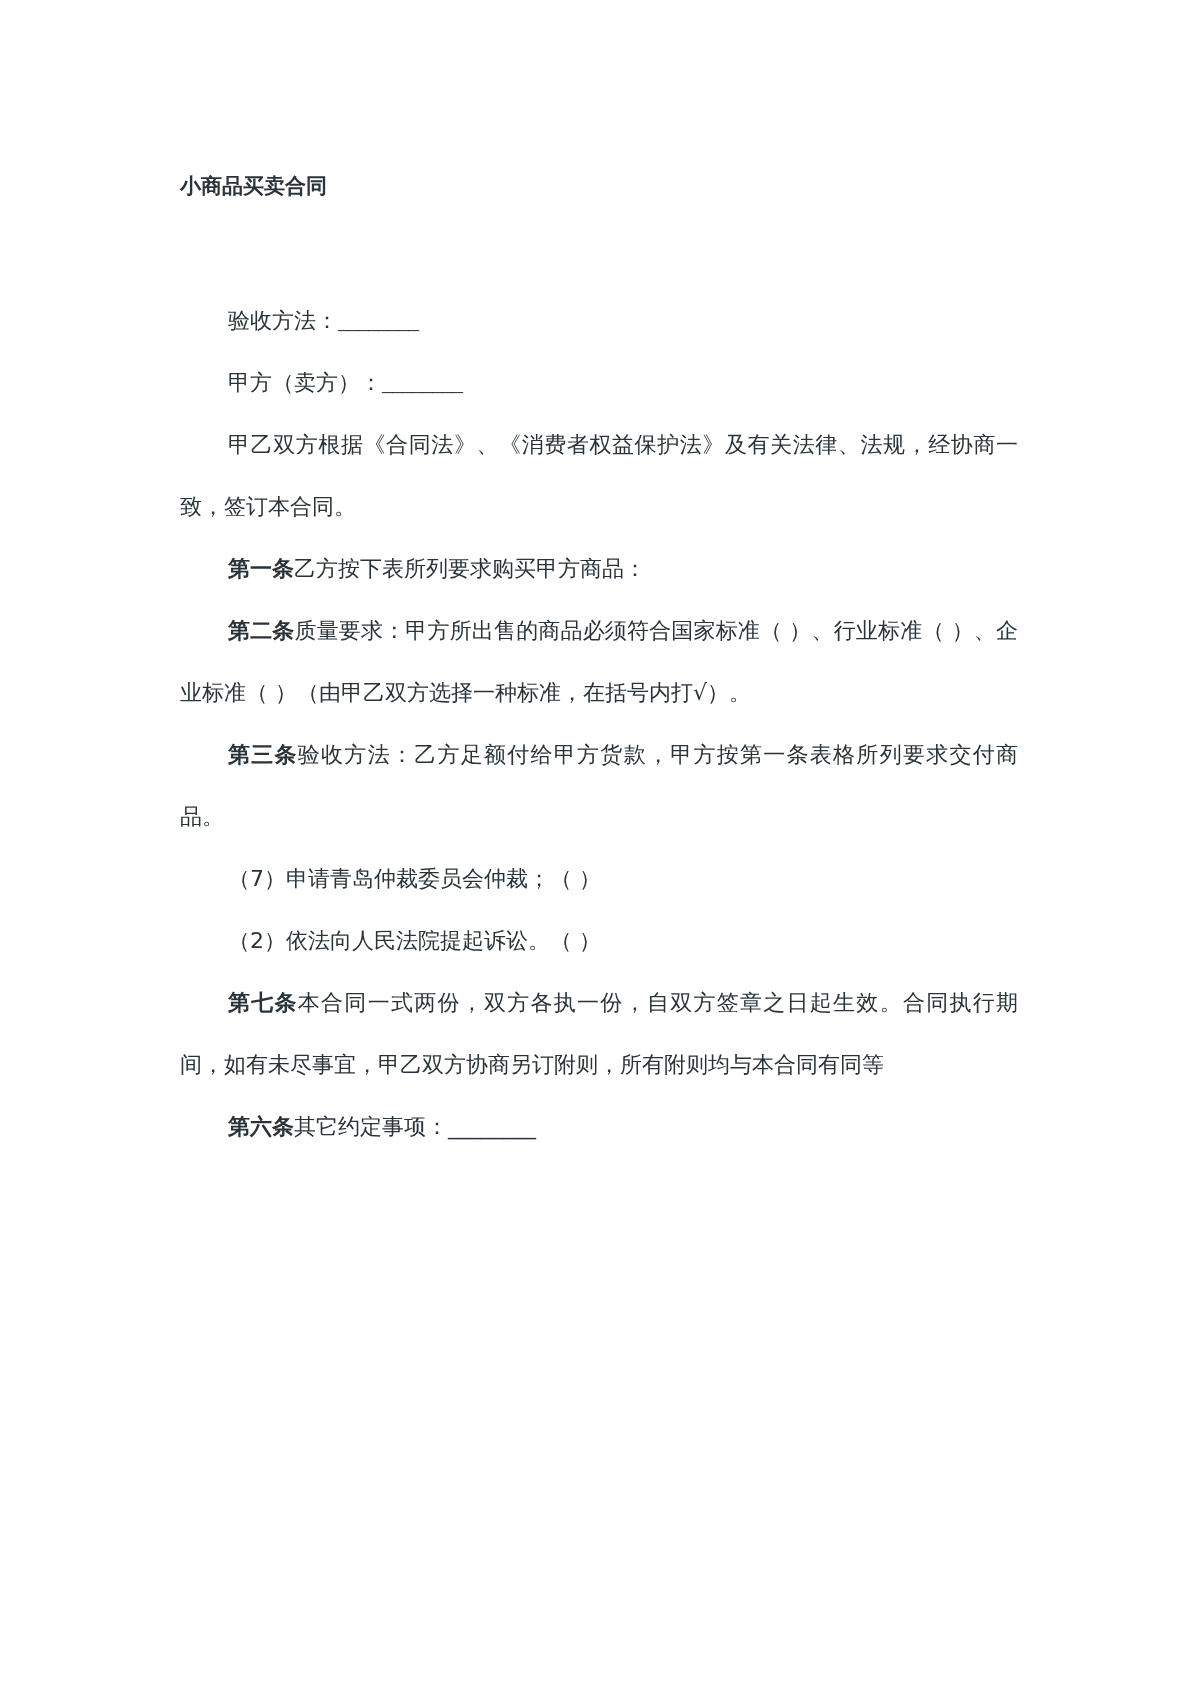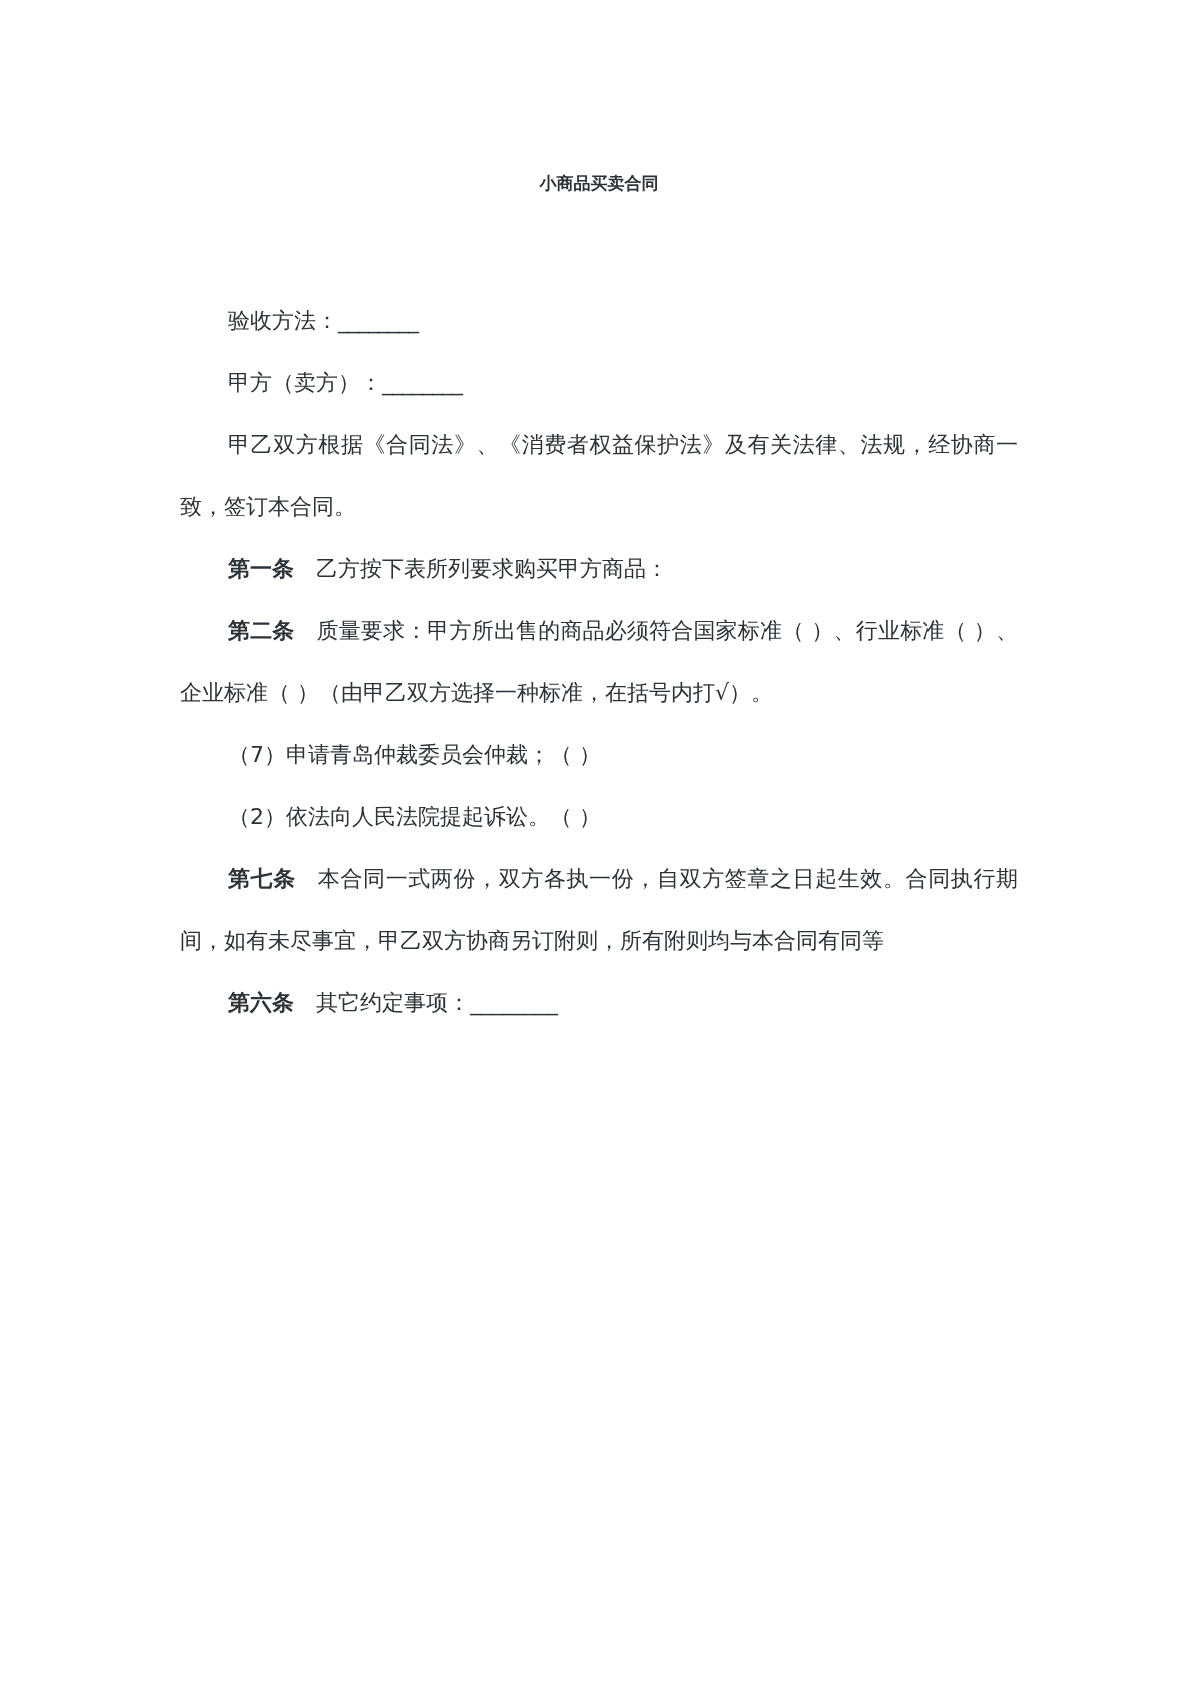--- a/index.html
+++ b/index.html
@@ -3,46 +3,47 @@
   <meta charset="utf-8">
   <style>
     html, body { margin: 0; padding: 0; background: #ffffff; }
     body {
       width: 1190px; height: 1683px; position: relative; overflow: hidden;
       font-family: "DejaVu Sans", "Liberation Sans", sans-serif;
       color: #2b3338;
     }
     .page { position: absolute; left: 180px; top: 0; width: 838px; }
     .title {
-      position: absolute; top: 172px; left: 0; width: 838px; text-align: center;
-      font-size: 17px; font-weight: bold; letter-spacing: 0px;
+      position: absolute; top: 172px; left: 0; width: 838px; 
+      font-size: 21px; font-weight: bold; letter-spacing: 0px;
     }
     .body { position: absolute; top: 290px; left: 0; width: 838px; }
     .p {
       font-size: 22px; line-height: 62px; margin: 0; text-indent: 48px;
       text-align: justify; text-align-last: left; white-space: normal;
       word-break: break-all;
     }
-    .p .art { font-weight: bold; margin-right: 22px; }
-    .blank { letter-spacing: -1px; }
+    .p .art { font-weight: bold; }
+    .blank { letter-spacing: -1px; font-family: Liberation Serif, serif; }
   </style>
 </head>
 <body>
 
 <div class="page">
   <div class="title">小商品买卖合同</div>
 
   <div class="body">
     <p class="p"><span>验收方法：</span><span class="blank">________</span></p>
     <p class="p"><span>甲方（卖方）：</span><span class="blank">________</span></p>
 
     <p class="p">甲乙双方根据《合同法》、《消费者权益保护法》及有关法律、法规，经协商一致，签订本合同。</p>
 
     <p class="p"><span class="art">第一条</span><span>乙方按下表所列要求购买甲方商品：</span></p>
     <p class="p"><span class="art">第二条</span><span>质量要求：甲方所出售的商品必须符合国家标准（ ）、行业标准（ ）、企业标准（ ）（由甲乙双方选择一种标准，在括号内打√）。</span></p>
+    <p class="p"><span class="art">第三条</span><span>验收方法：乙方足额付给甲方货款，甲方按第一条表格所列要求交付商品。</span></p>
 
     <p class="p">（7）申请青岛仲裁委员会仲裁；（ ）</p>
     <p class="p">（2）依法向人民法院提起诉讼。（ ）</p>
 
     <p class="p"><span class="art">第七条</span><span>本合同一式两份，双方各执一份，自双方签章之日起生效。合同执行期间，如有未尽事宜，甲乙双方协商另订附则，所有附则均与本合同有同等</span></p>
     <p class="p"><span class="art">第六条</span><span>其它约定事项：________</span></p>
   </div>
 </div>
 
 </body></html>

